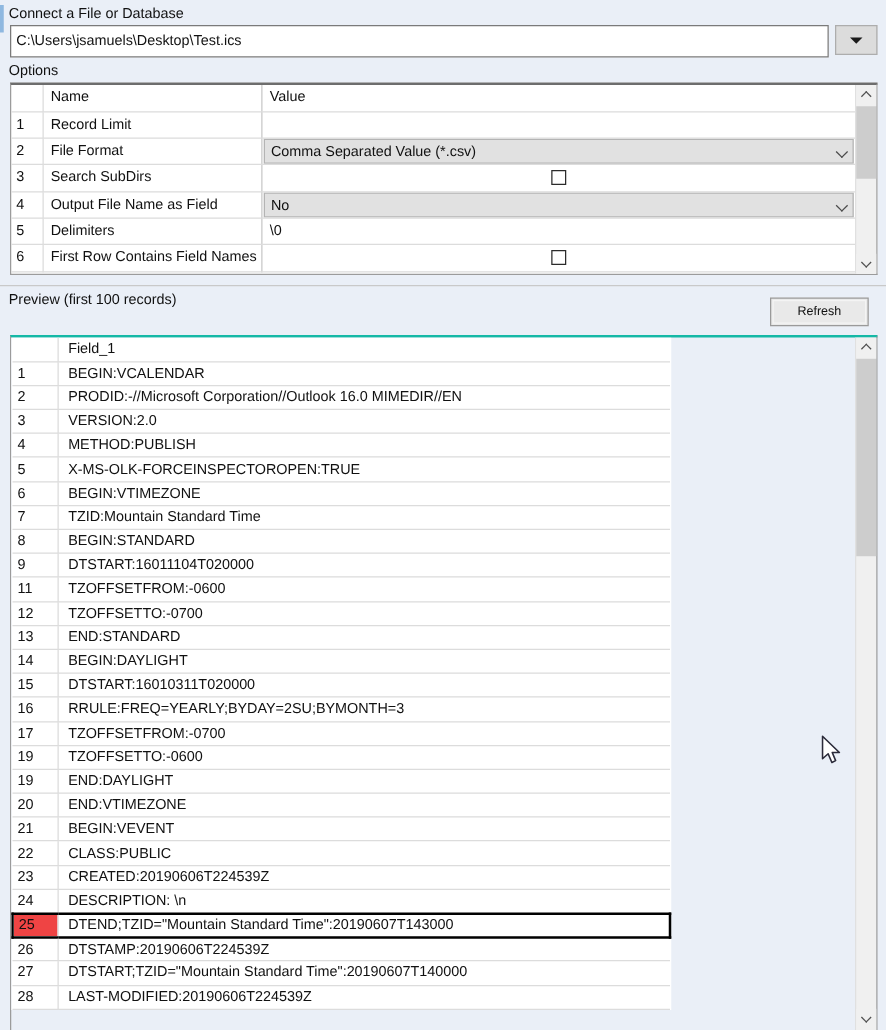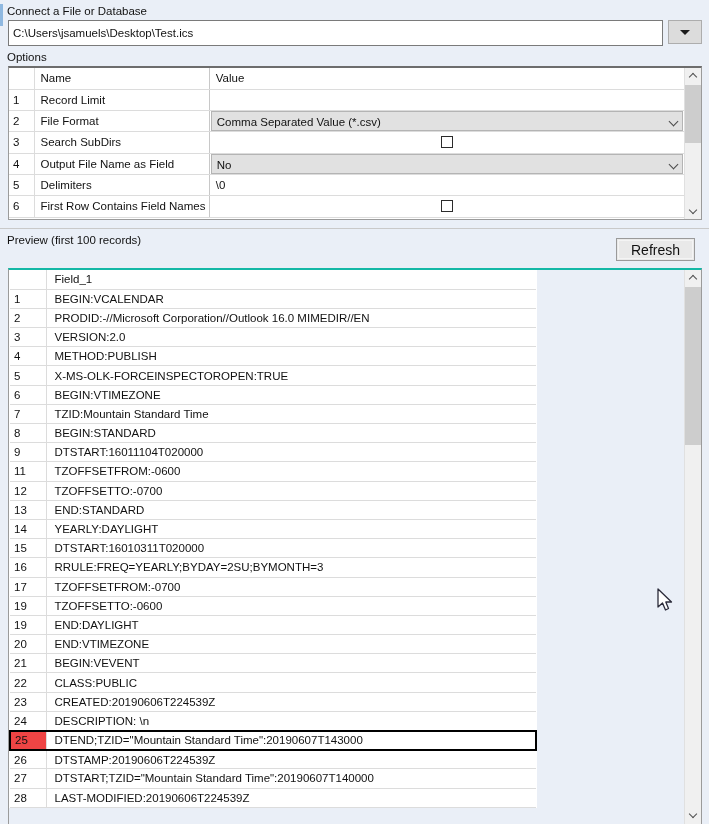--- a/index.html
+++ b/index.html
@@ -194,21 +194,21 @@
   
   #preview-label { left: 7px; top: 234px; }
 
   #refresh-btn {
     position: absolute;
     left: 616px; top: 238px;
     width: 79px; height: 23px;
     background: #e9e9e9;
     border: 1px solid #9a9a9a;
     font-family: "Liberation Sans", sans-serif;
-    font-size: 14px;
+    font-size: 10px;
     color: #111;
     cursor: default;
   }
   #refresh-btn .inner {
     position: absolute;
     left: 1px; top: 1px; right: 1px; bottom: 1px;
     border: 1px solid #f4f4f4;
     display: flex; align-items: center; justify-content: center;
   }
 
@@ -437,21 +437,21 @@
           <tr>
             <td class="prev-num">12</td>
             <td class="prev-val">TZOFFSETTO:-0700</td>
           </tr>
           <tr>
             <td class="prev-num">13</td>
             <td class="prev-val">END:STANDARD</td>
           </tr>
           <tr>
             <td class="prev-num">14</td>
-            <td class="prev-val">YEARLY:DAYLIGHT</td>
+            <td class="prev-val">BEGIN:DAYLIGHT</td>
           </tr>
           <tr>
             <td class="prev-num">15</td>
             <td class="prev-val">DTSTART:16010311T020000</td>
           </tr>
           <tr>
             <td class="prev-num">16</td>
             <td class="prev-val">RRULE:FREQ=YEARLY;BYDAY=2SU;BYMONTH=3</td>
           </tr>
           <tr>

